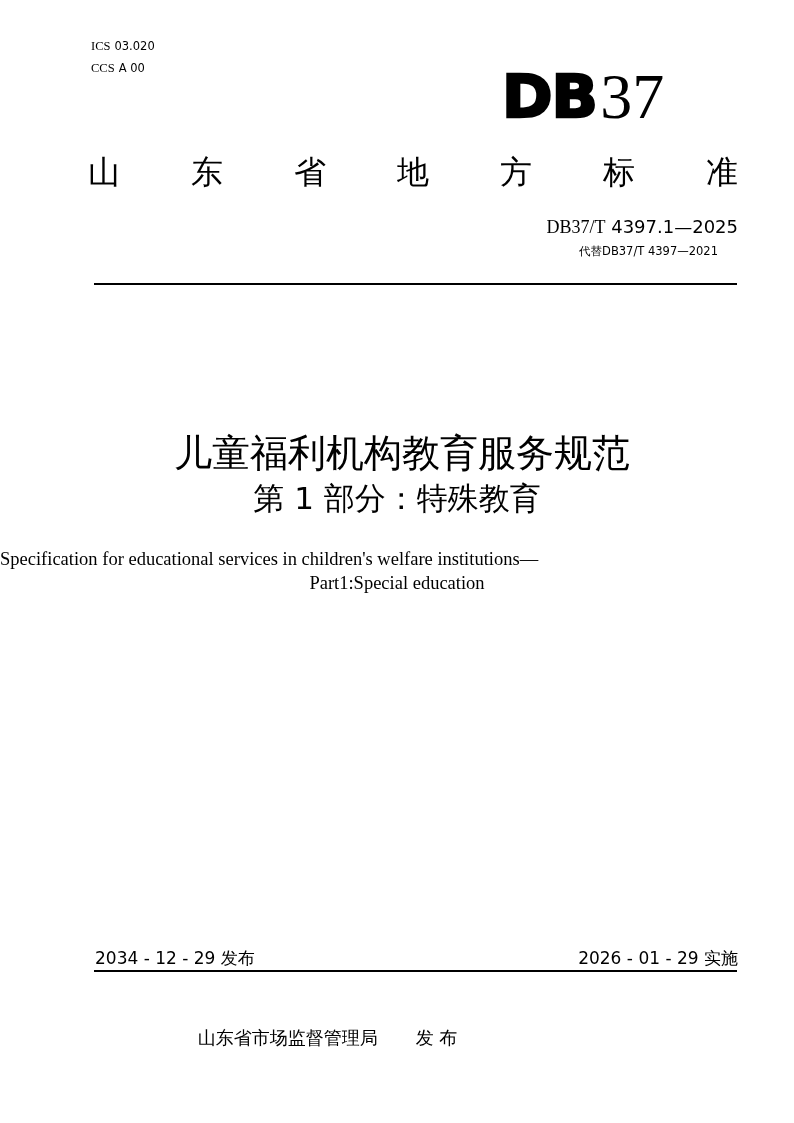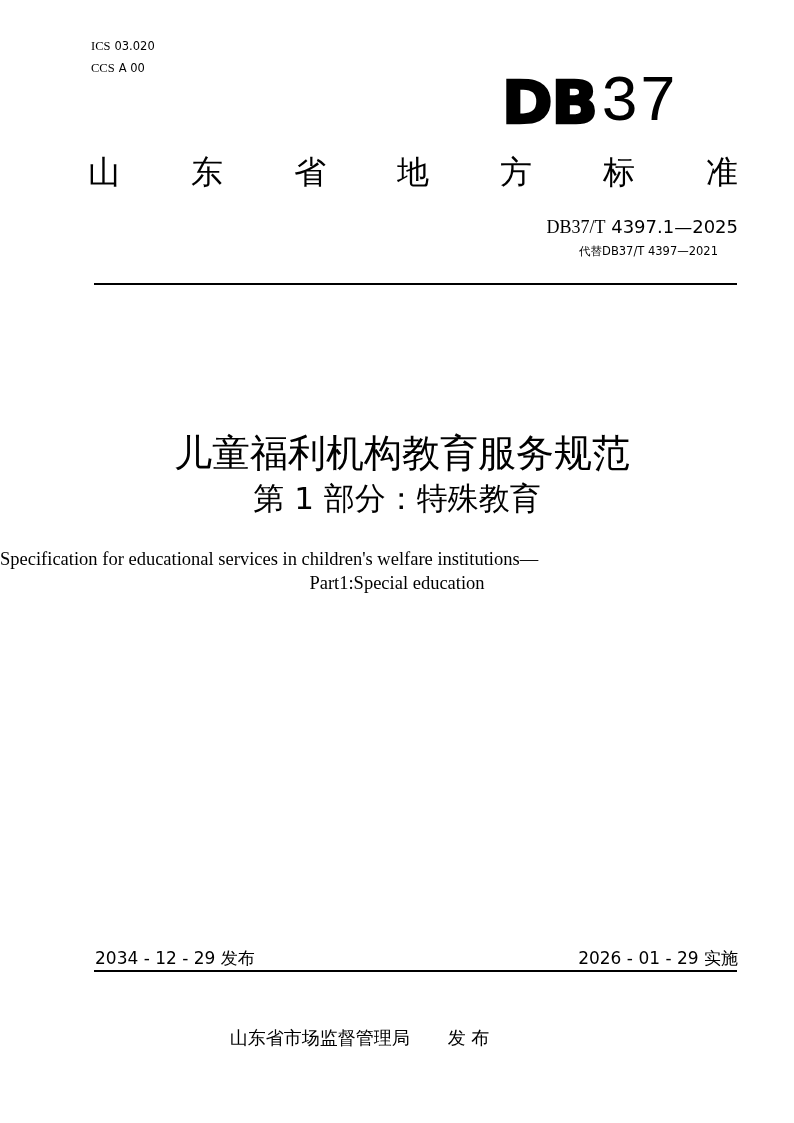--- a/index.html
+++ b/index.html
@@ -3,35 +3,35 @@
   <meta charset="utf-8">
   <style>
     html, body { margin: 0; padding: 0; background: #ffffff; }
     body { width: 794px; height: 1123px; position: relative; overflow: hidden; color: #000; }
     .abs { position: absolute; }
     .serif { font-family: "Liberation Serif", "DejaVu Serif", serif; }
     .sans { font-family: "DejaVu Sans", "Liberation Sans", sans-serif; }
     .ics { left: 91px; top: 38px; font-size: 12.5px; line-height: 16px; }
     .ccs { left: 91px; top: 60px; font-size: 12.5px; line-height: 16px; }
     .ics .code, .ccs .code { font-family: "DejaVu Sans", sans-serif; font-size: 11.5px; margin-left: 4px; }
-    .logo { left: 502px; top: 70px; height: 60px; display: flex; align-items: flex-end; }
+    .logo { left: 502px; top: 70px; height: 60px; display: flex; align-items: flex-start; }
     .logo .db { font-family: "DejaVu Sans", sans-serif; font-weight: 900; font-size: 58px; line-height: 54px; letter-spacing: -1px; transform: scaleX(1.05); transform-origin: left bottom; -webkit-text-stroke: 2.5px #000; }
-    .logo .num { font-family: Liberation Mono, monospace; font-size: 64px; line-height: 54px; margin-left: 8px; }
+    .logo .num { font-family: Liberation Serif, serif; font-size: 64px; line-height: 54px; margin-left: 8px; }
     .provstd { left: 88px; top: 150px; width: 650px; display: flex; justify-content: space-between; font-size: 32px; line-height: 44px; }
     .stdno { right: 56px; top: 216px; font-size: 18px; line-height: 22px; text-align: left; }
     .stdno .db { font-family: "Liberation Serif", serif; }
     .replace { right: 76px; top: 243px; font-size: 11.5px; line-height: 16px; text-align: left; }
     .rule { left: 94px; width: 643px; height: 1.5px; background: #000; }
     .title1 { left: 0; width: 630px; top: 432px; text-align: right; font-size: 38px; line-height: 42px; }
     .title2 { left: 0; width: 794px; top: 477px; text-align: center; font-size: 31px; line-height: 42px; }
     .en1 { left: 0; width: 794px; top: 548px; font-size: 18.5px; line-height: 22px; }
     .en2 { left: 0; width: 794px; top: 572px; text-align: center; font-size: 18.5px; line-height: 22px; }
     .pubdate { left: 95px; top: 946px; font-size: 17px; line-height: 24px; }
     .impdate { right: 56px; top: 946px; font-size: 17px; line-height: 24px; text-align: right; }
-    .issuer { left: 0; width: 655px; top: 1026px; text-align: center; font-size: 18px; line-height: 24px; padding-left: 32px; }
+    .issuer { left: 0; width: 655px; top: 1026px; text-align: center; font-size: 18px; line-height: 24px; }
     .issuer .gap { display: inline-block; width: 38px; }
   </style>
 </head>
 <body>
 
 <div class="abs ics serif">
   <span>ICS</span><span class="code">03.020</span>
 </div>
 <div class="abs ccs serif">
   <span>CCS</span><span class="code">A 00</span>

